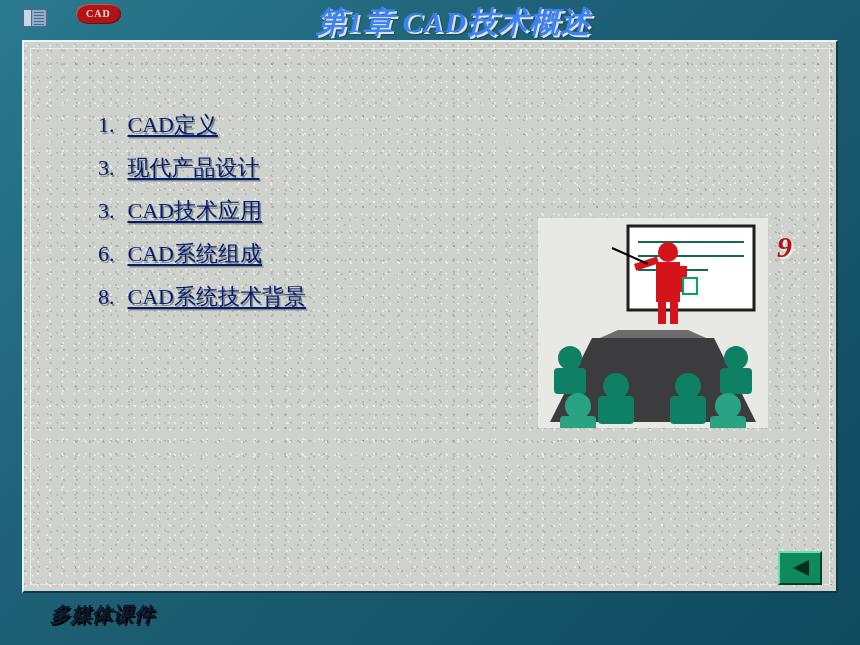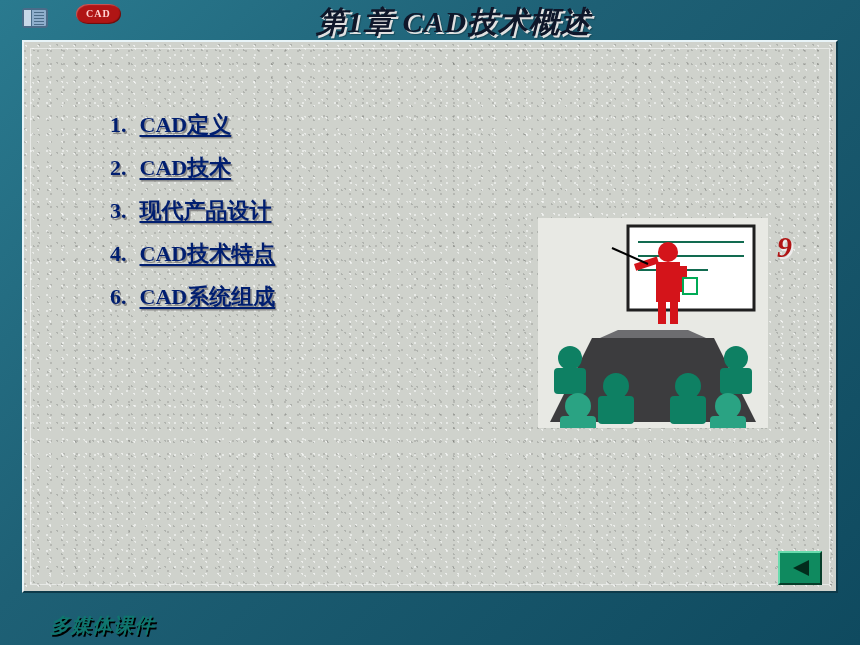--- a/index.html
+++ b/index.html
@@ -59,21 +59,21 @@
   }
 
   .slide-title {
     position: absolute;
     top: 2px;
     left: 0; right: 0;
     text-align: center;
     font-size: 30px;
     font-weight: bold;
     font-style: italic;
-    color: #0f172a;
+    color: #3b82f6;
     text-shadow: 2px 2px 0 #E0E0E0, 3px 3px 1px rgba(0,0,0,.25);
     letter-spacing: 1px;
     margin-left: 47px;
   }
 
   
   .panel {
     position: absolute;
     left: 22px; right: 22px;
     top: 40px; bottom: 52px;
@@ -100,25 +100,24 @@
     pointer-events: none;
   }
 
   .toc {
     list-style: none;
     padding-top: 34px;
     padding-left: 34px;
   }
   .toc li {
     font-size: 22px;
-    font-weight: bold;
+    font-weight: normal;
     color: #001e70;
     line-height: 1.95;
     text-shadow: 1.5px 1.5px 0 rgba(130,130,130,.9);
-    margin-left: 12px;
   }
   .toc li .num {
     display: inline-block;
     min-width: 24px;
   }
   .toc li a {
     color: #001e70;
     text-decoration: underline;
     text-underline-offset: 3px;
   }
@@ -154,47 +153,47 @@
     display: flex;
     align-items: center;
     justify-content: center;
     cursor: pointer;
   }
   .next-btn svg { display:block; }
 
   .footer-label {
     position: absolute;
     left: 50px;
-    bottom: 6px;
+    bottom: 17px;
     font-size: 20px;
     font-weight: bold;
     font-style: italic;
-    color: #0f766e;
+    color: #0f172a;
     text-shadow: 1.5px 1.5px 0 #000;
     letter-spacing: 1px;
   }
 </style>
 </head>
 <body>
 
 <div class="top-strip">
   <div class="badge-calc"></div>
   <div class="badge-cad">CAD</div>
 </div>
 
 <div class="slide-title">第1章  CAD技术概述</div>
 
 <div class="panel">
 
   <ul class="toc">
     <li><span class="num">1.</span> <a href="#">CAD定义</a></li>
-    <li><span class="num">2.</span> <a href="#">CAD技术</a></li>
     <li><span class="num">3.</span> <a href="#">现代产品设计</a></li>
-    <li><span class="num">4.</span> <a href="#">CAD技术特点</a></li>
+    <li><span class="num">3.</span> <a href="#">CAD技术应用</a></li>
     <li><span class="num">6.</span> <a href="#">CAD系统组成</a></li>
+    <li><span class="num">8.</span> <a href="#">CAD系统技术背景</a></li>
   </ul>
 
   <div class="slide-number">9</div>
 
   <div class="illus">
     <svg viewBox="0 0 230 210" width="230" height="210">
 
       <rect x="0" y="0" width="230" height="210" fill="#e8e9e4"></rect>
 
       <rect x="90" y="8" width="126" height="84" fill="#ffffff" stroke="#1f1f1f" stroke-width="3"></rect>

